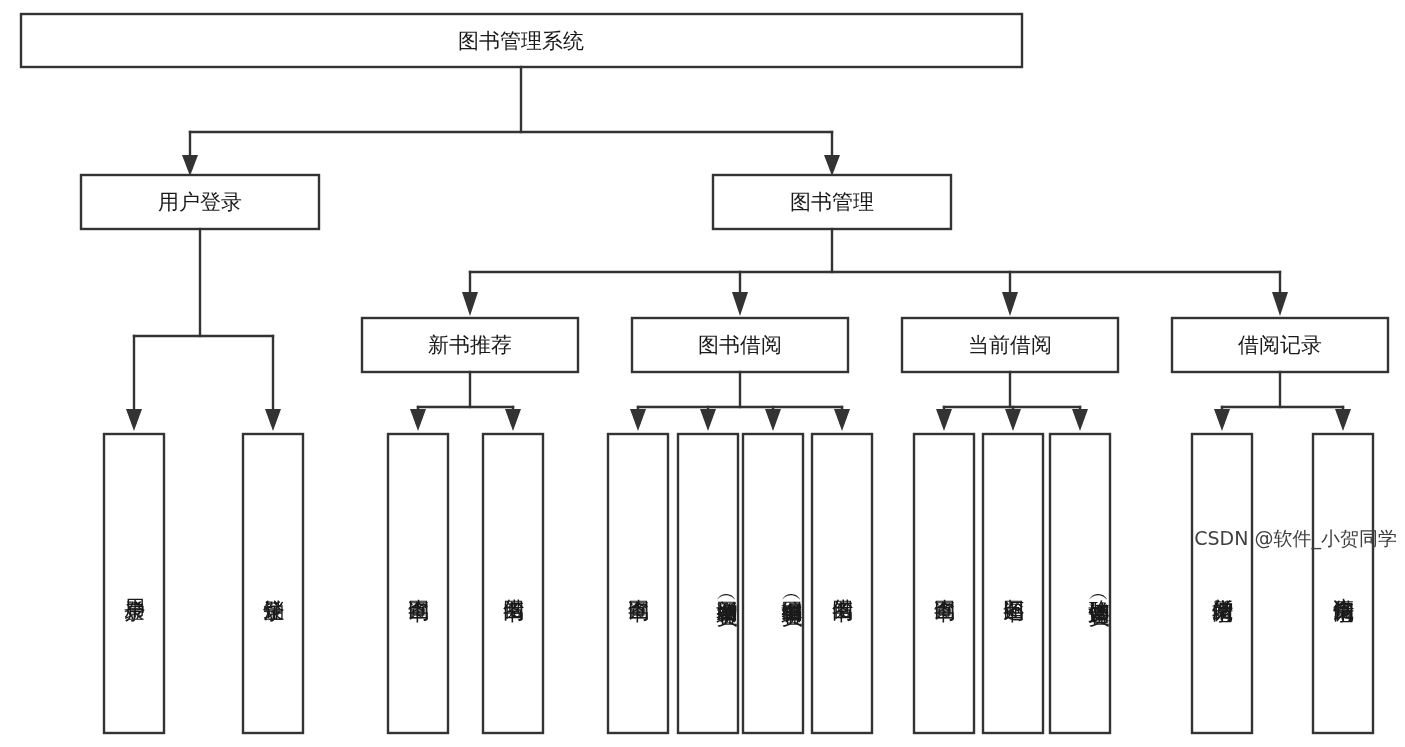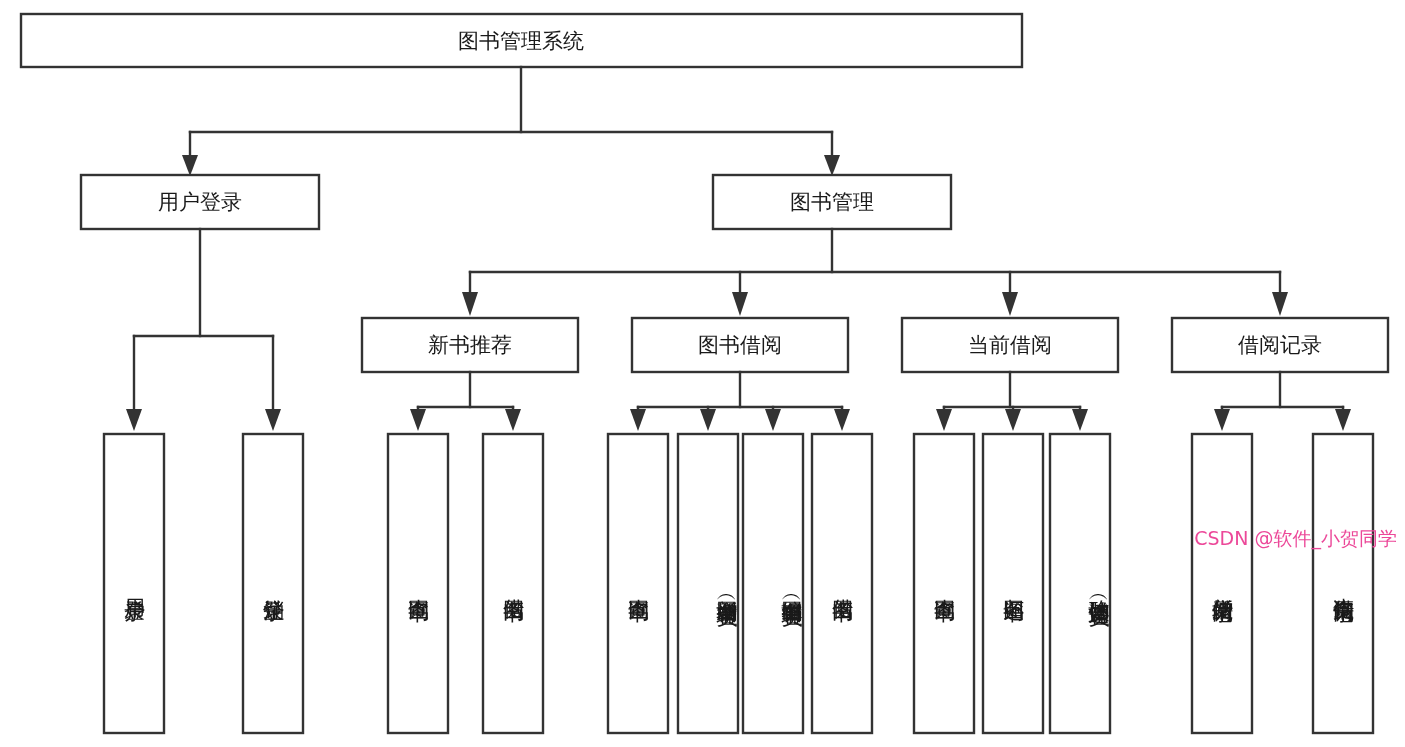--- a/index.html
+++ b/index.html
@@ -64,21 +64,21 @@
     letter-spacing: 1px;
     white-space: nowrap;
     pointer-events: none;
   }
   .watermark {
     position: absolute;
     right: 8px;
     bottom: 4px;
     font-family: "DejaVu Sans", "Liberation Sans", sans-serif;
     font-size: 19px;
-    color: #ec4899;
+    color: #404040;
     white-space: nowrap;
   }
 </style>
 </head>
 <body>
 
 <div id="diagram-root">
 
   <svg class="diagram-svg" viewBox="0 0 1405 747" xmlns="http://www.w3.org/2000/svg">
 

